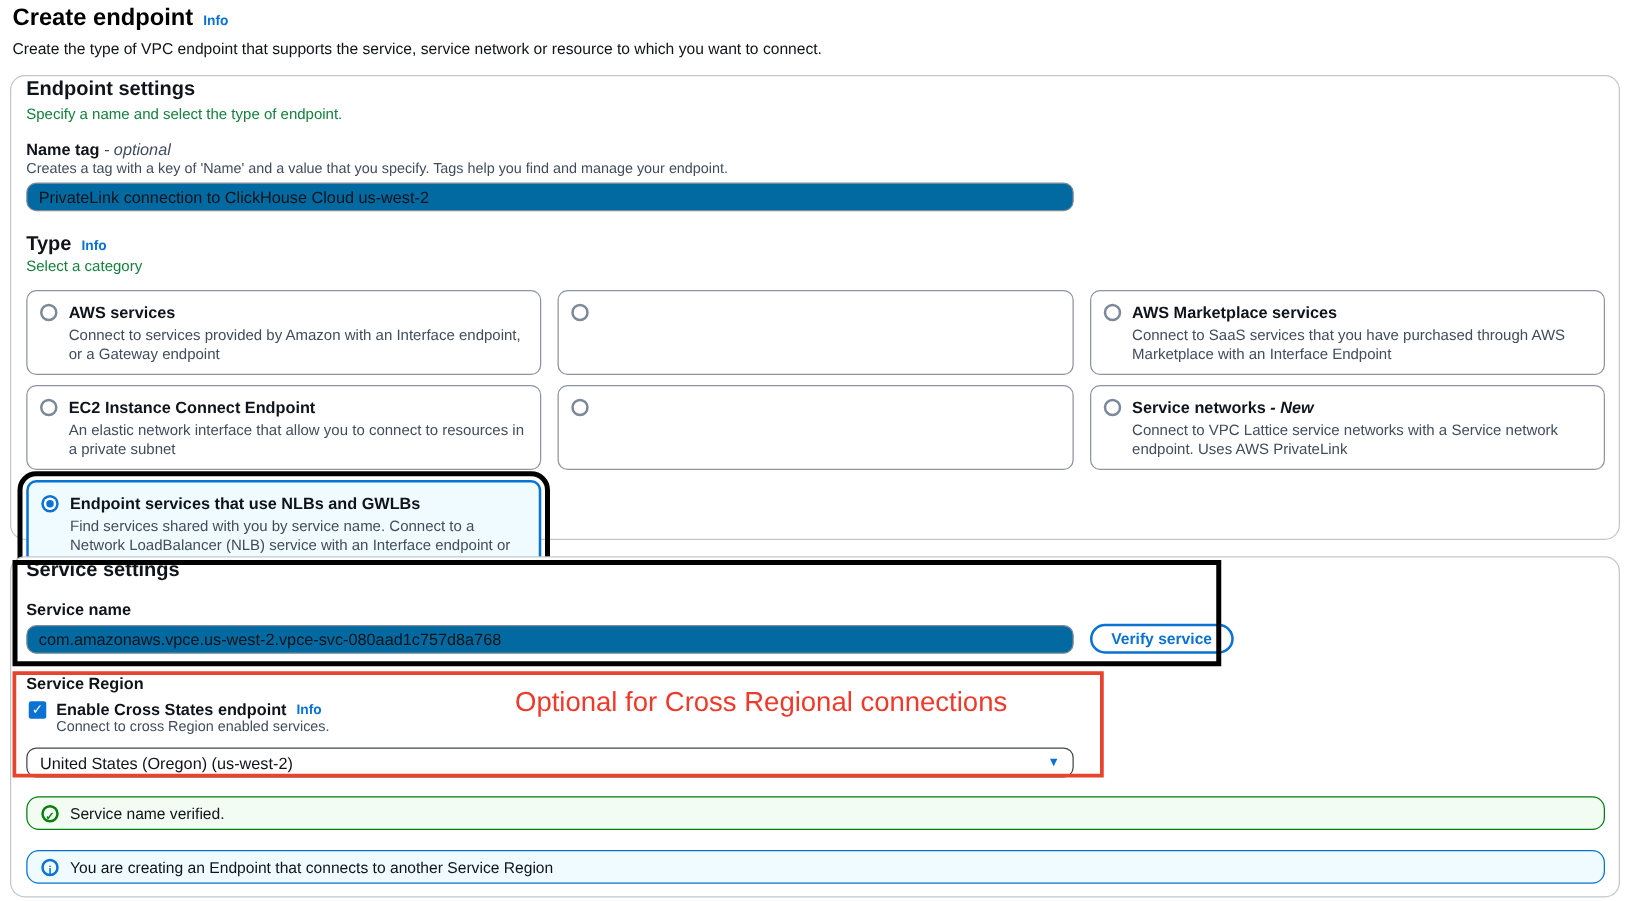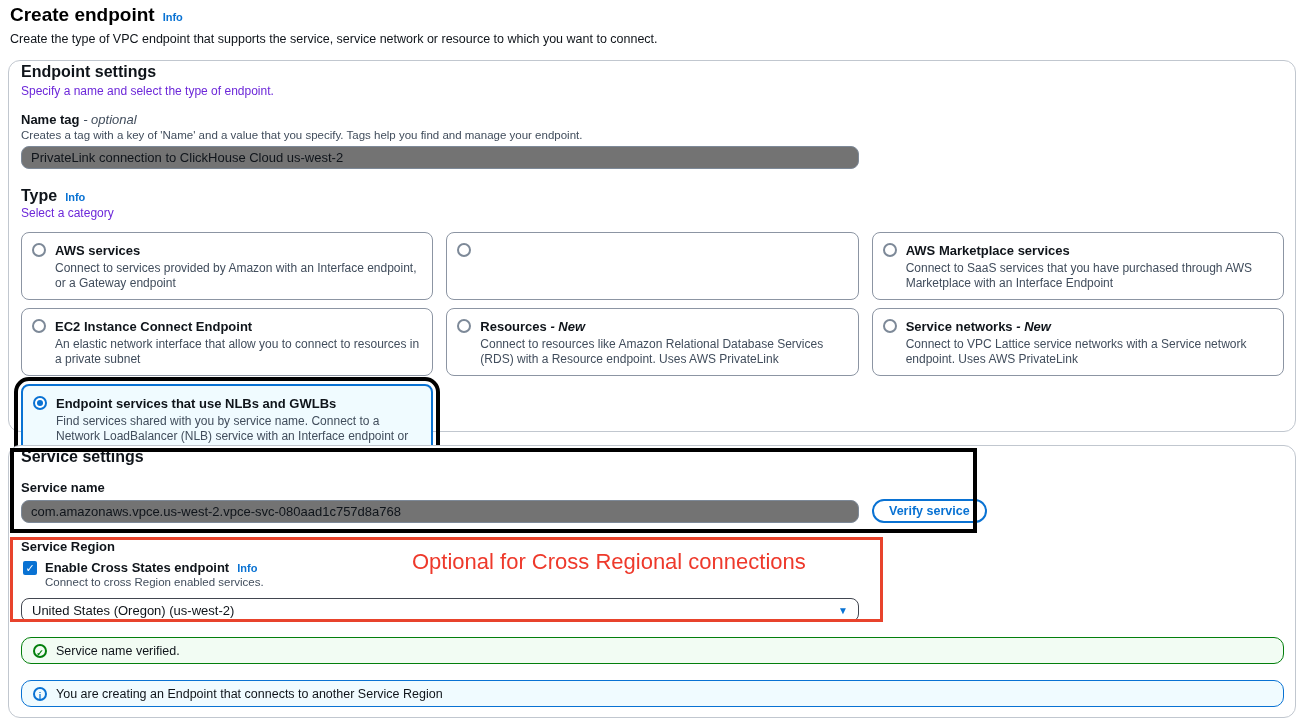--- a/index.html
+++ b/index.html
@@ -30,32 +30,32 @@
     width: 1288px;
     background: #fff;
     border: 1px solid #c1c7cf;
     border-radius: 12px;
     padding: 2px 12px;
   }
   .panel-endpoint { top: 60px; height: 372px; }
   .panel-service  { top: 445px; height: 273px; }
 
   .section-heading { font-size: 16px; font-weight: 700; color: #0f141a; }
-  .section-sub { font-size: 12px; color: #6d28d9; margin-top: 3px; }
+  .section-sub { font-size: 12px; color: #15803d; margin-top: 3px; }
 
   .field-label { font-size: 13px; font-weight: 700; color: #0f141a; }
   .field-label .optional { font-weight: 400; font-style: italic; color: #414d5c; }
   .field-desc { font-size: 11.5px; color: #414d5c; margin-top: 2px; }
 
   .text-input {
     width: 838px; height: 23px;
     border: 1px solid #7d8998; border-radius: 8px;
     padding: 2px 9px;
     font-family: "Liberation Sans", sans-serif;
-    font-size: 13px; color: #0f141a; background: #737373;
+    font-size: 13px; color: #0f141a; background: #0369a1;
   }
 
   
   .type-heading-row { display: flex; align-items: baseline; gap: 8px; margin-top: 18px; }
   .tile-grid {
     margin-top: 12px;
     display: grid;
     grid-template-columns: repeat(3, 1fr);
     gap: 8px 13px;
     width: 1263px;
@@ -211,24 +211,20 @@
       <div class="tile">
         <span class="radio"></span>
         <span>
           <span class="tile-title">EC2 Instance Connect Endpoint</span>
           <div class="tile-desc">An elastic network interface that allow you to connect to resources in a private subnet</div>
         </span>
       </div>
 
       <div class="tile">
         <span class="radio"></span>
-        <span>
-          <span class="tile-title"><span>Resources</span><span class="new-suffix"> - New</span></span>
-          <div class="tile-desc">Connect to resources like Amazon Relational Database Services (RDS) with a Resource endpoint. Uses AWS PrivateLink</div>
-        </span>
       </div>
 
       <div class="tile">
         <span class="radio"></span>
         <span>
           <span class="tile-title"><span>Service networks</span><span class="new-suffix"> - New</span></span>
           <div class="tile-desc">Connect to VPC Lattice service networks with a Service network endpoint. Uses AWS PrivateLink</div>
         </span>
       </div>
 

